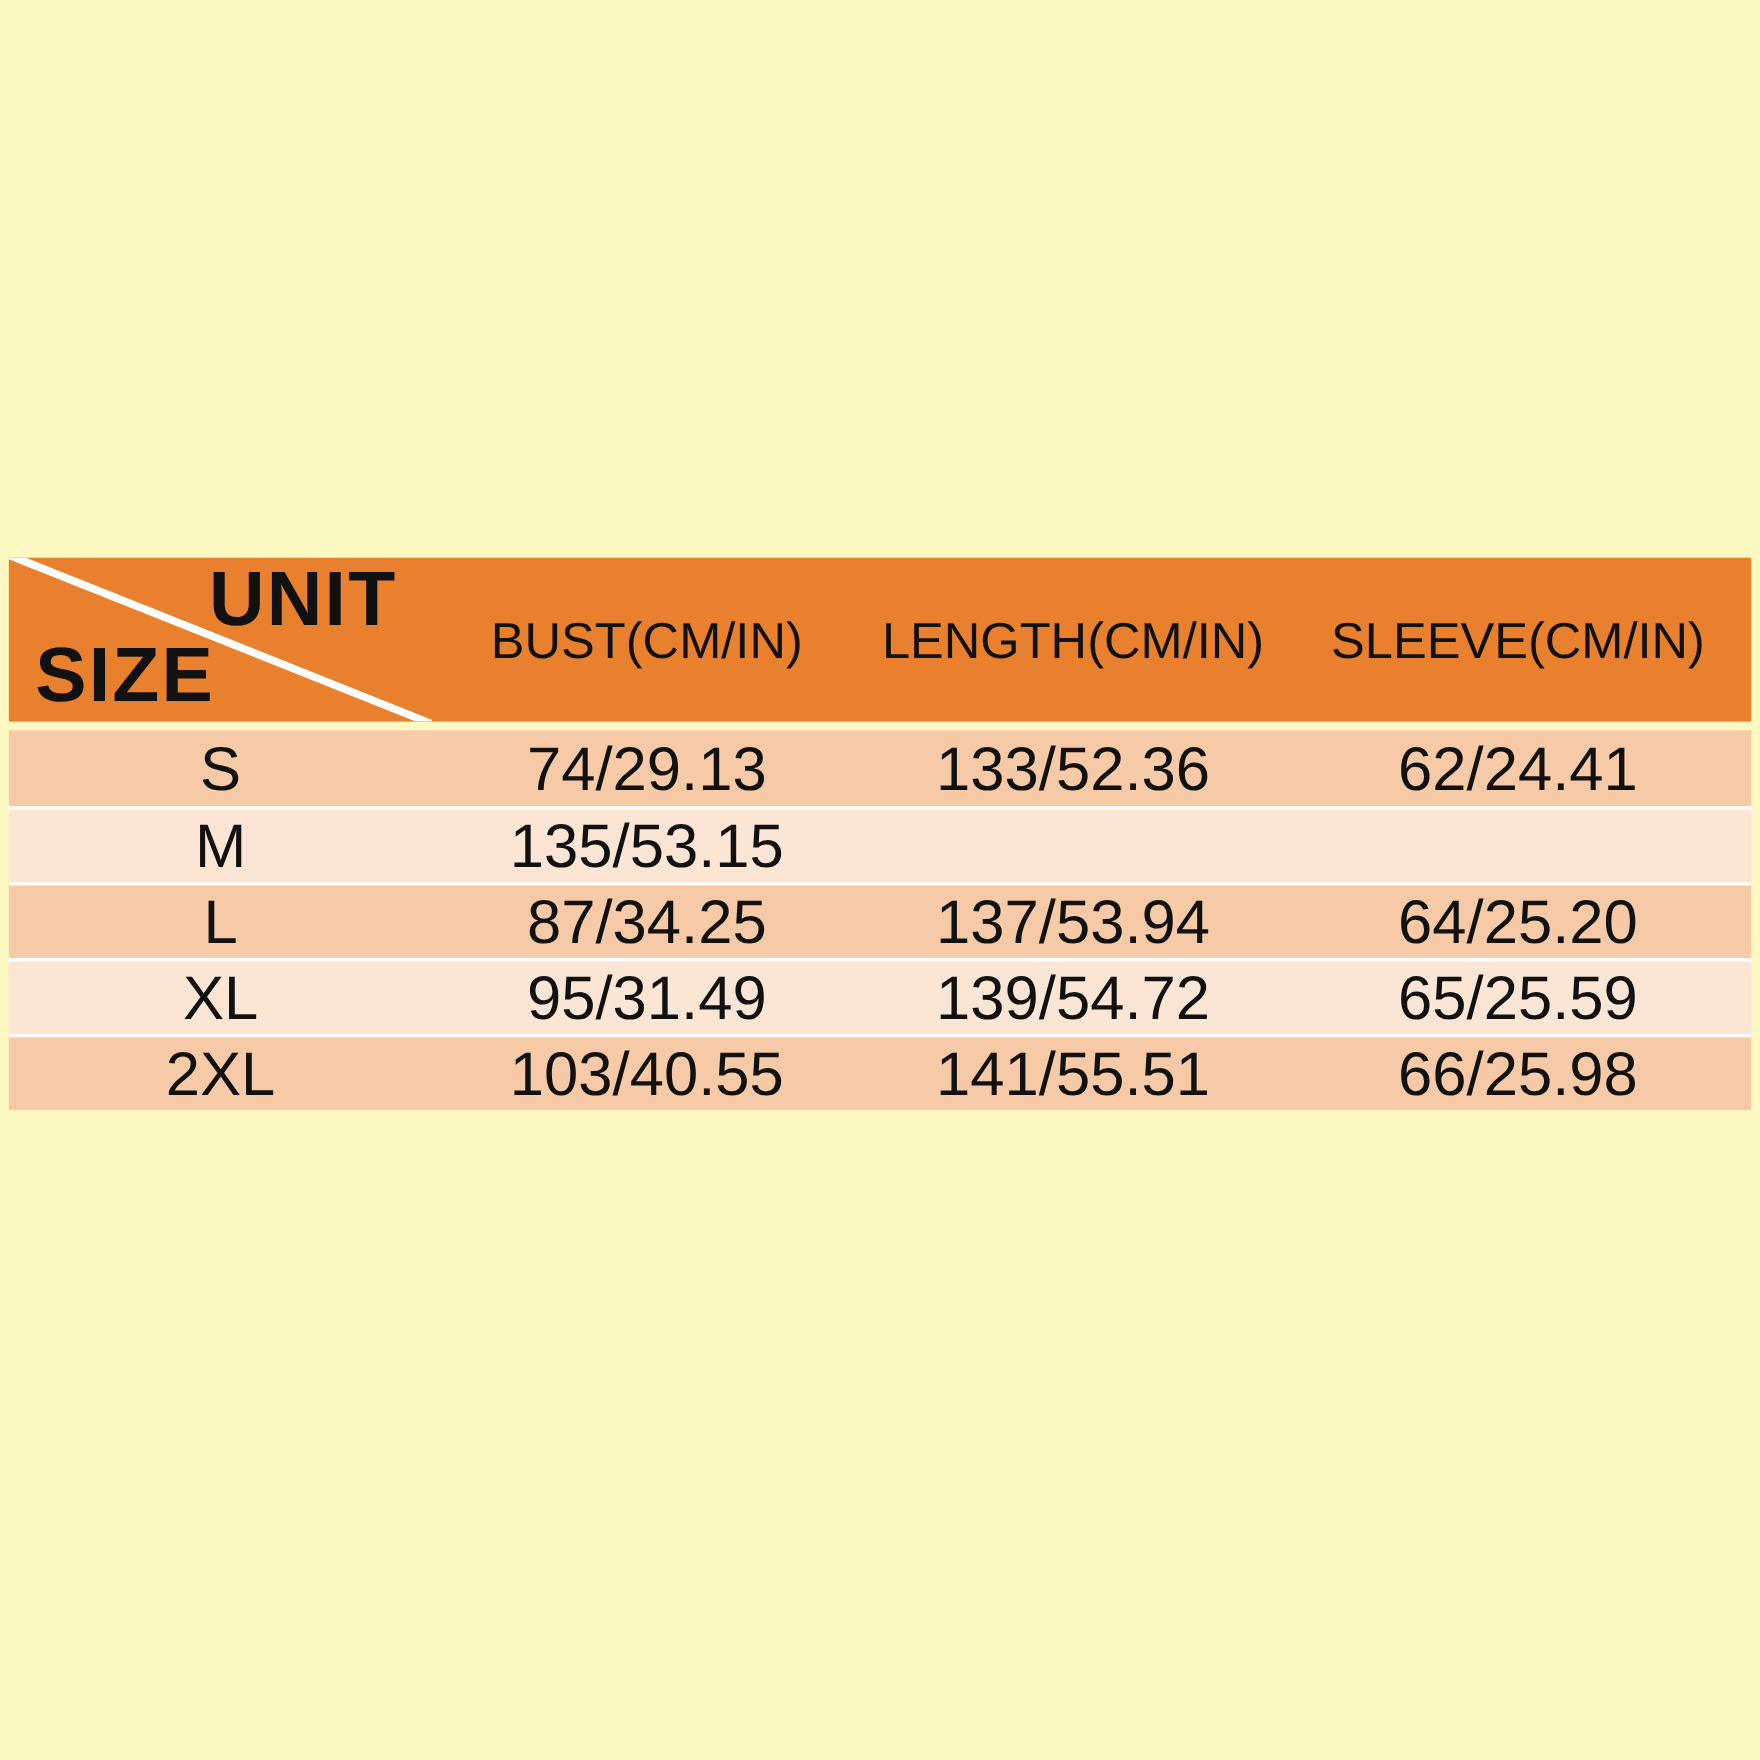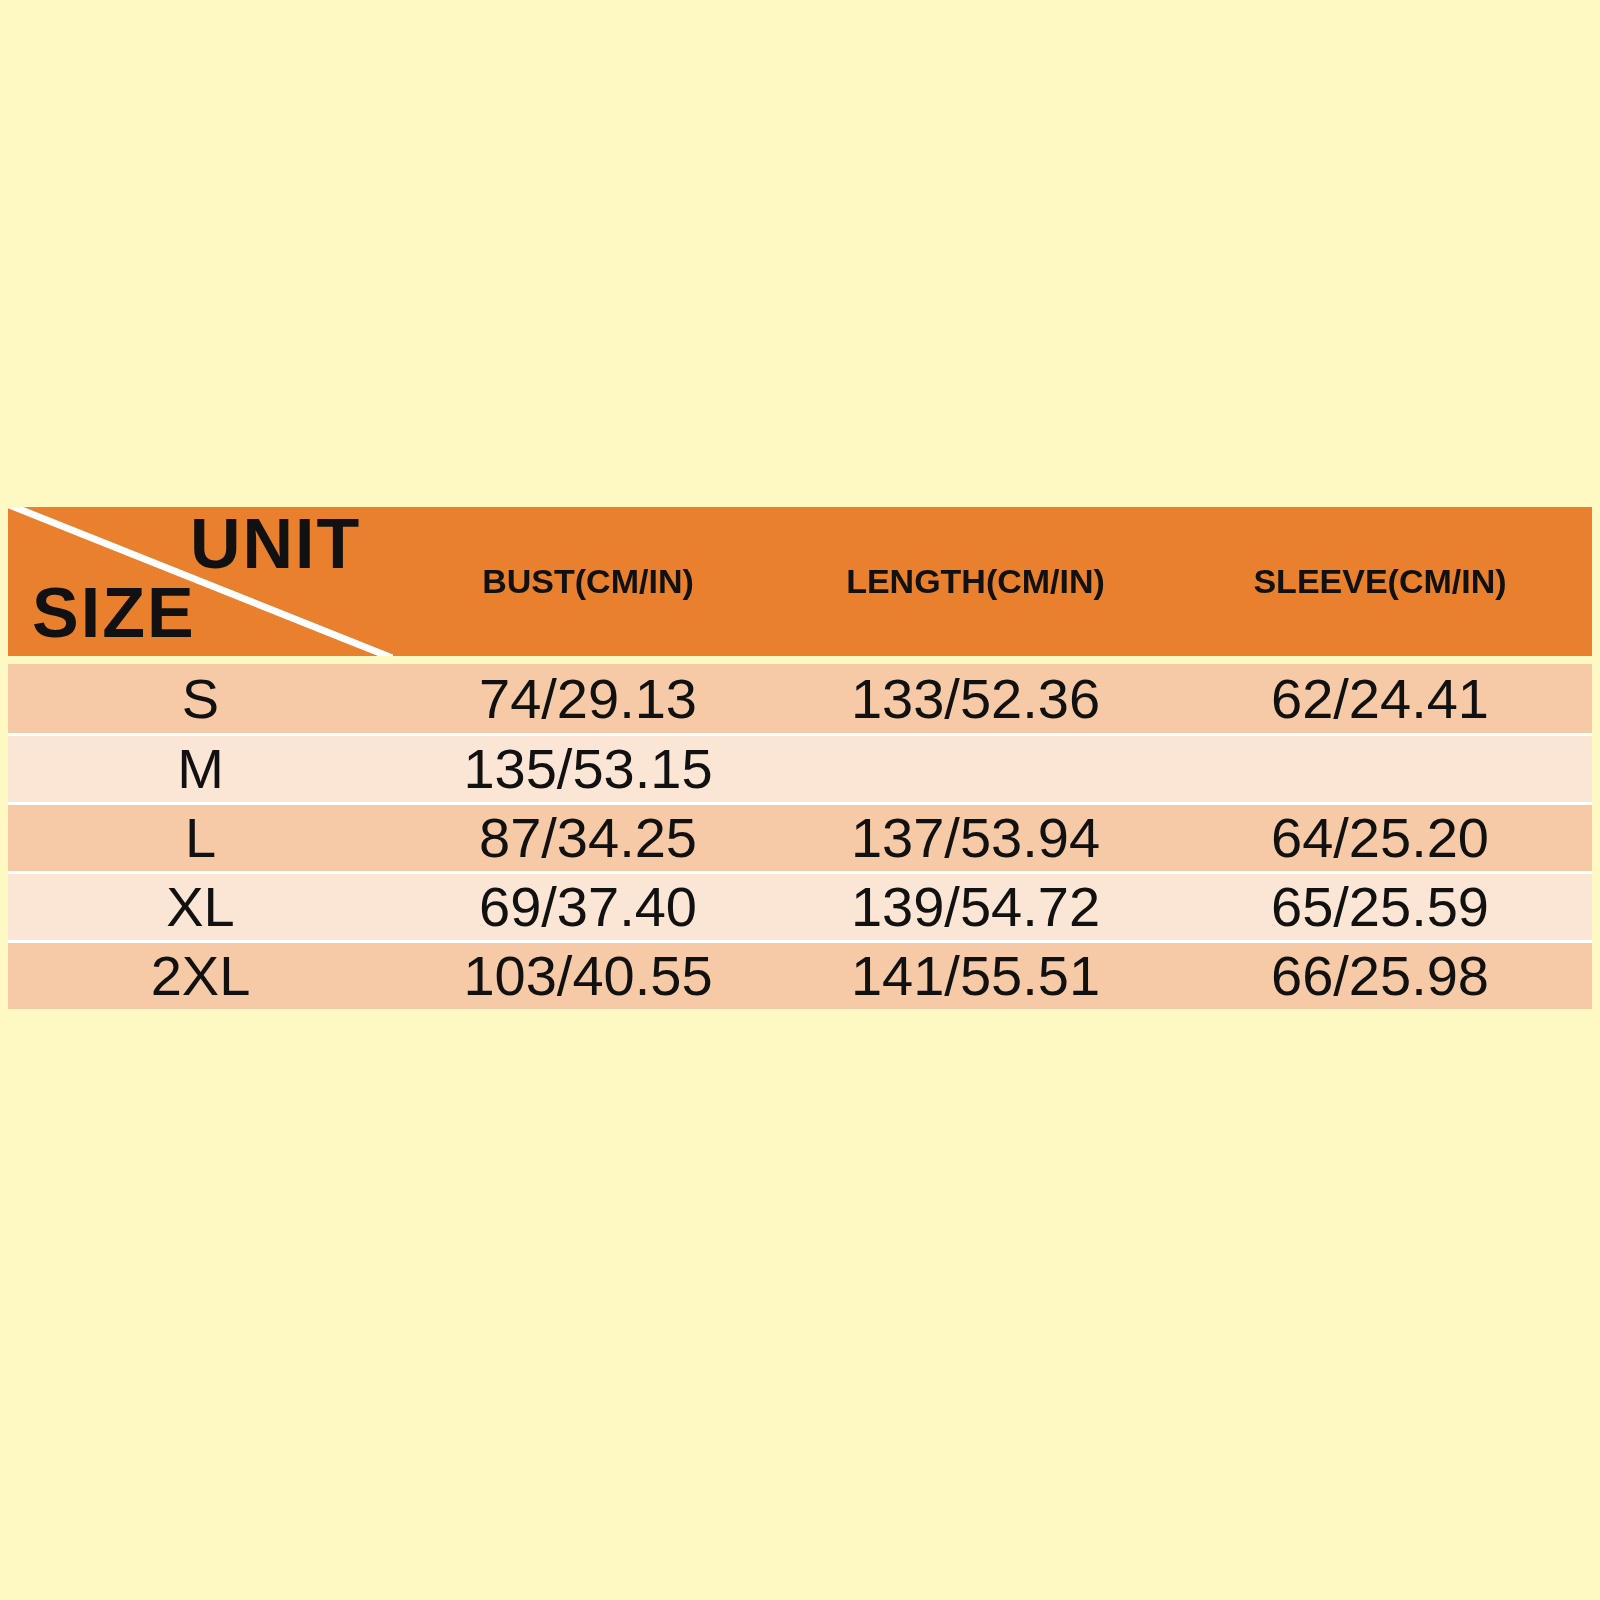--- a/index.html
+++ b/index.html
@@ -57,22 +57,22 @@
     left: 24px;
     font-size: 70px;
     font-weight: 700;
     letter-spacing: 2px;
     line-height: 74px;
   }
   .col-header {
     display: flex;
     align-items: center;
     justify-content: center;
-    font-size: 34px;
-    font-weight: 700;
+    font-size: 46px;
+    font-weight: 400;
     height: 149px;
   }
   .data-row {
     height: 69px;
     box-sizing: border-box;
   }
   .data-row + .data-row {
     border-top: 3px solid #ffffff;
   }
   .row-dark { background: #F6CAA6; }
@@ -119,21 +119,21 @@
 
     <div class="grid-row data-row row-dark">
       <div class="cell">L</div>
       <div class="cell">87/34.25</div>
       <div class="cell">137/53.94</div>
       <div class="cell">64/25.20</div>
     </div>
 
     <div class="grid-row data-row row-light">
       <div class="cell">XL</div>
-      <div class="cell">69/37.40</div>
+      <div class="cell">95/31.49</div>
       <div class="cell">139/54.72</div>
       <div class="cell">65/25.59</div>
     </div>
 
     <div class="grid-row data-row row-dark">
       <div class="cell">2XL</div>
       <div class="cell">103/40.55</div>
       <div class="cell">141/55.51</div>
       <div class="cell">66/25.98</div>
     </div>

